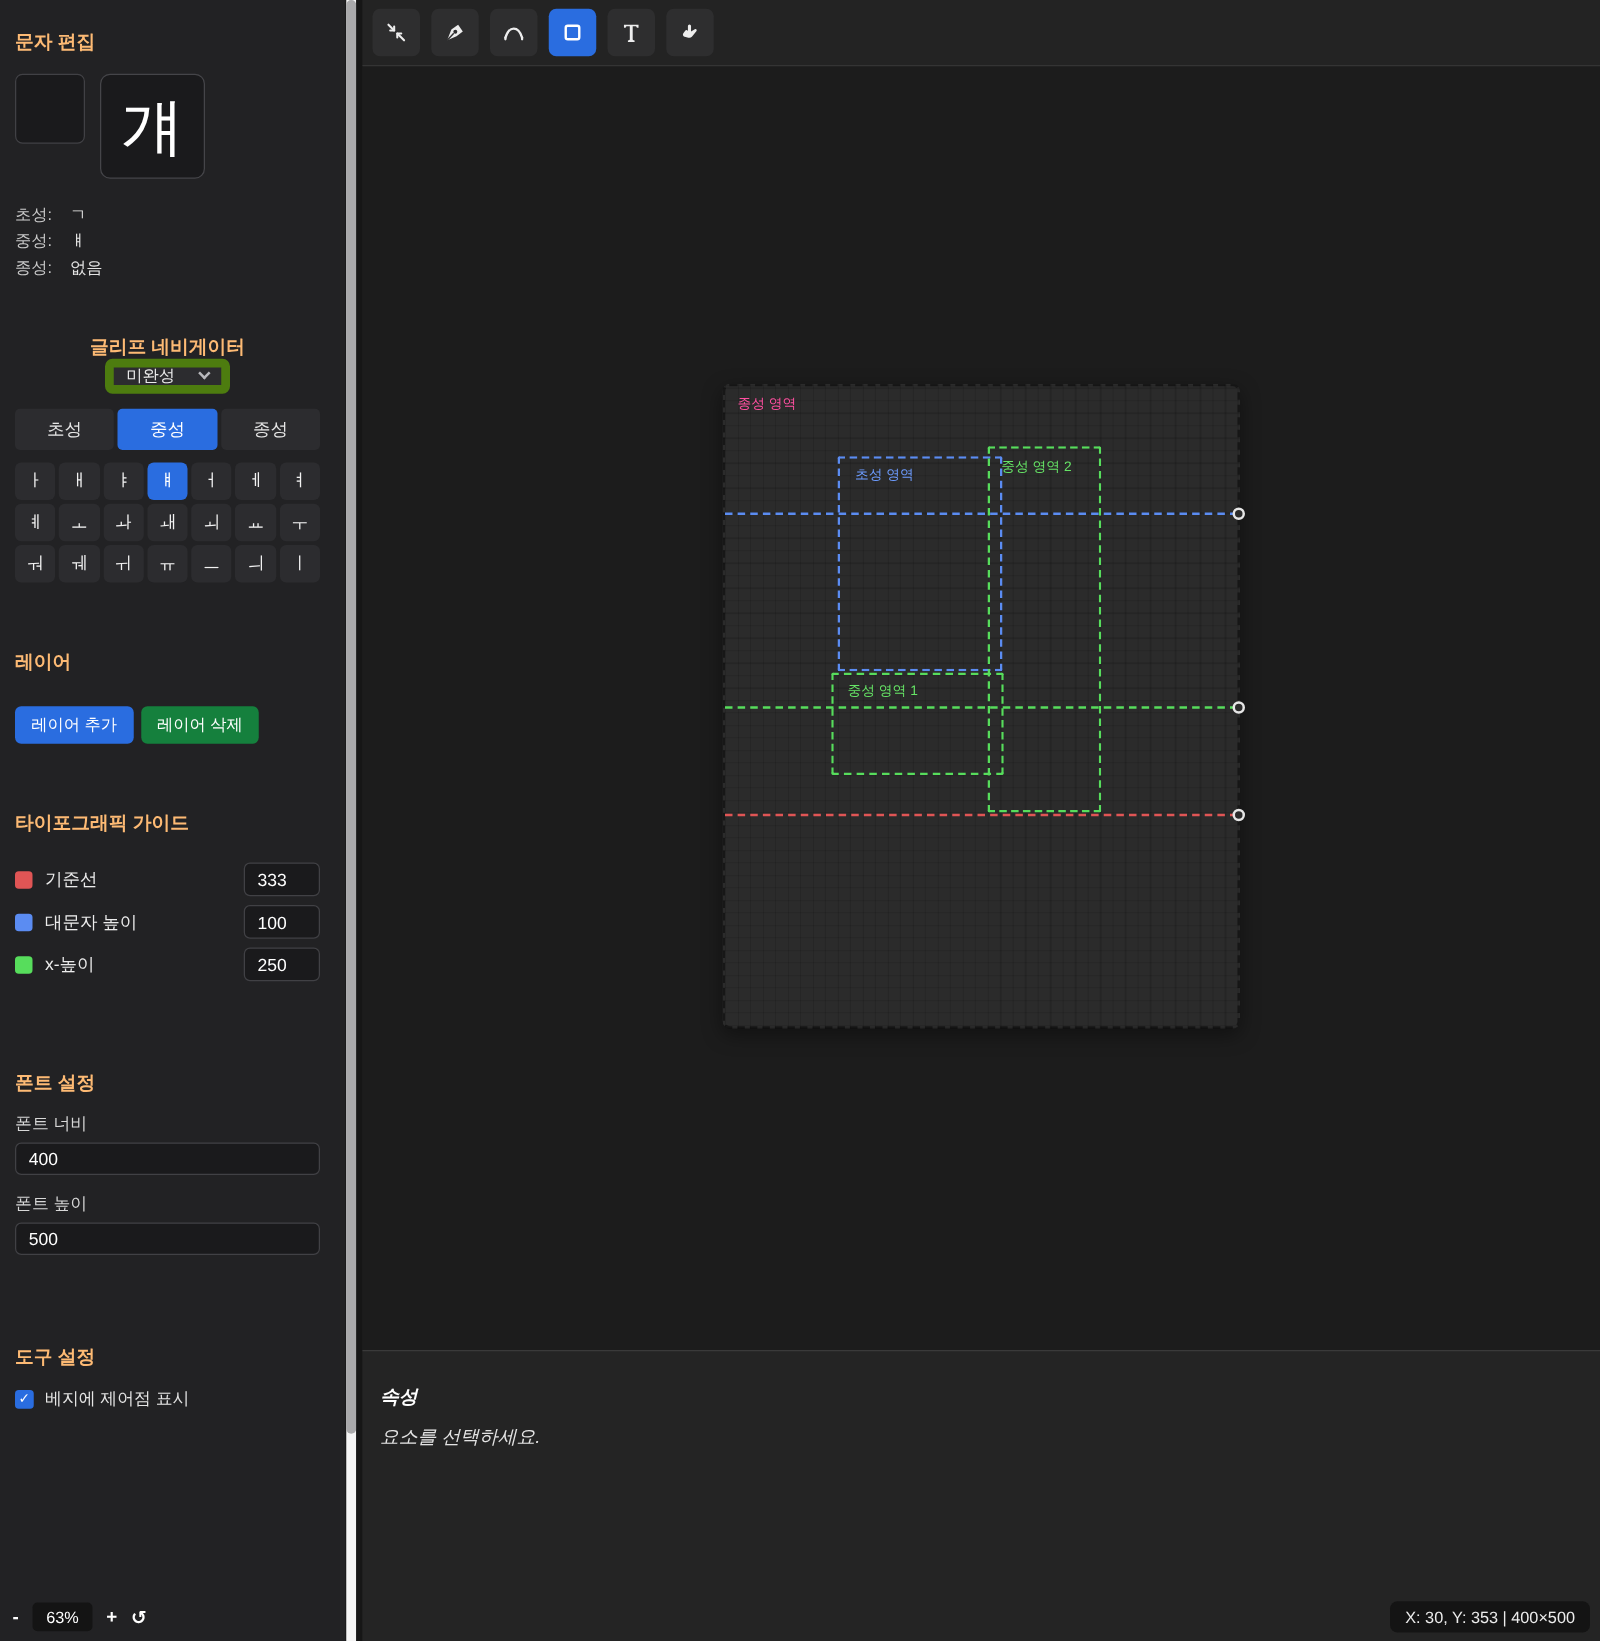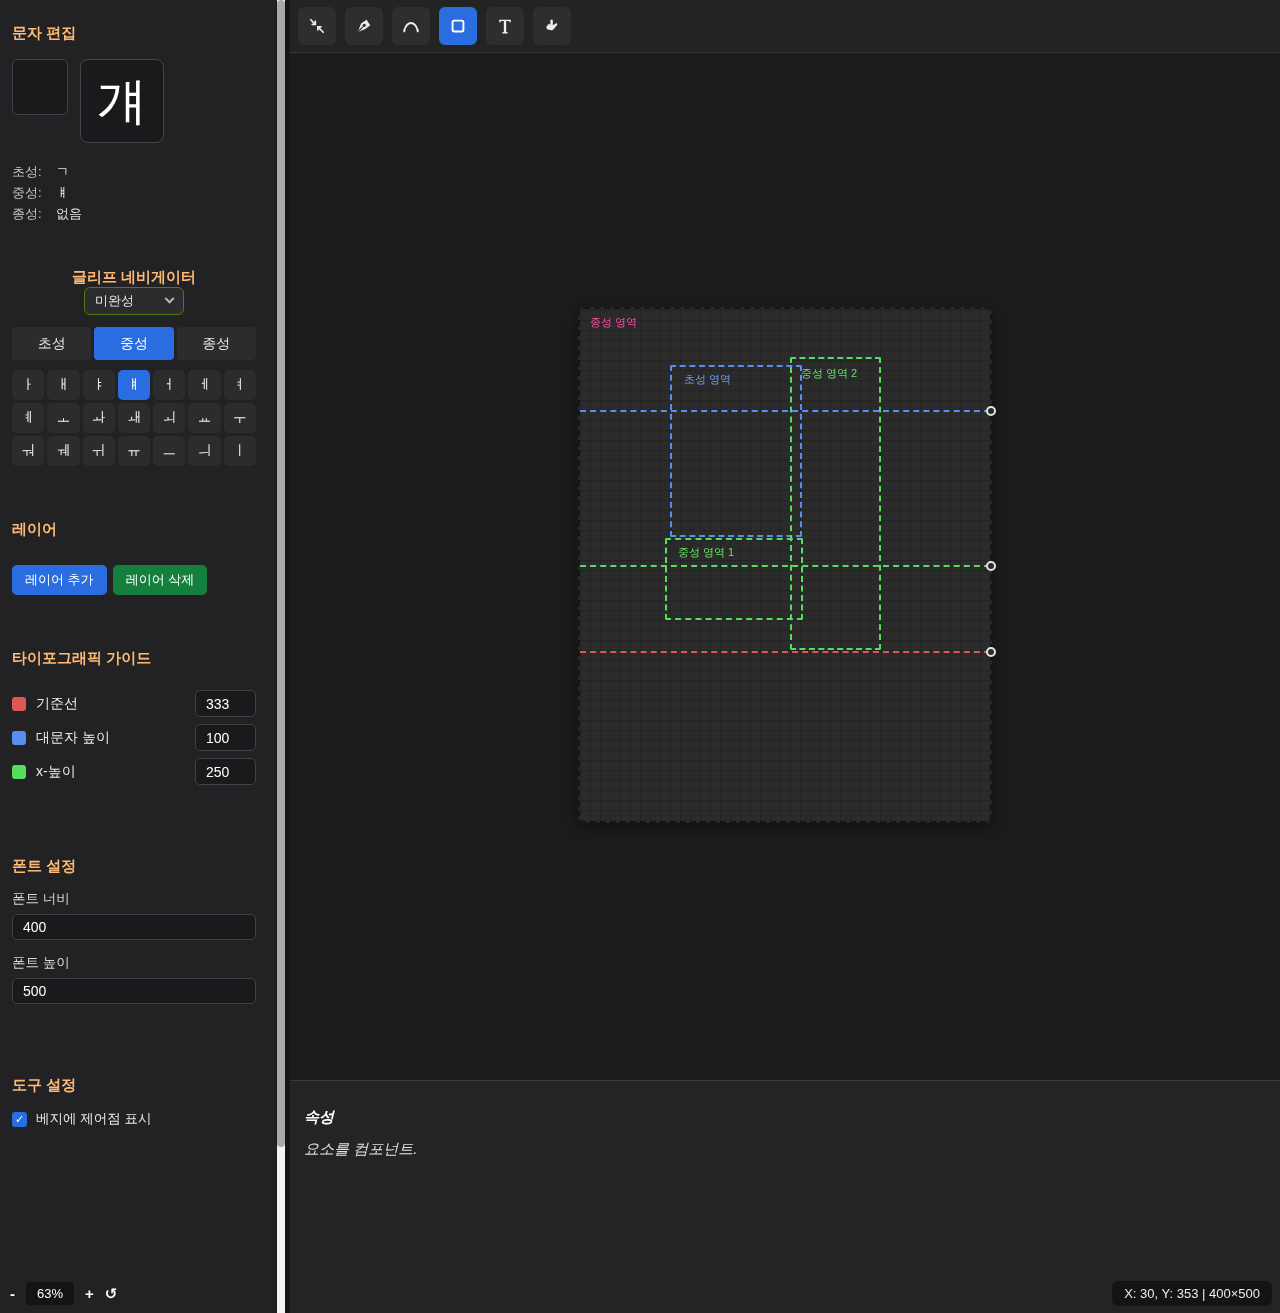--- a/index.html
+++ b/index.html
@@ -19,21 +19,21 @@
     border-radius:6px; color:#fff; font-size:24px; text-align:center; outline:none; }
   .glyph-preview { width:84px; height:84px; background:#1a1a1c; border:1px solid #454549;
     border-radius:8px; display:flex; align-items:center; justify-content:center;
     font-size:50px; color:#fff; }
   .jamo-info { margin-top:20px; }
   .info-row { display:flex; font-size:13px; color:#c9c9c9; height:21px; align-items:flex-start; }
   .info-lbl { width:44px; }
   .info-val { color:#e3e3e3; }
 
   .sec-head { display:flex; align-items:center; justify-content:space-between;flex-direction:column; }
-  .dropdown { height:28px; background:#2c2c2f; border:1px solid #4d7c0f; border-radius:6px;
+  .dropdown { height:28px; background:#2c2c2f; border:7px solid #4d7c0f; border-radius:6px;
     display:flex; align-items:center; justify-content:space-between; padding:0 10px;
     font-size:13px; color:#ececec; cursor:pointer; }
   .dropdown .chev { width:7px; height:7px; border-right:2px solid #b9b9bd;
     border-bottom:2px solid #b9b9bd; transform:rotate(45deg) translate(-2px,-2px); }
   .dd-navigator { width:100px; }
   .dd-library  { width:122px; }
 
   .glyph-nav { margin-top:42px; }
   .tabs { margin-top:12px; display:grid; grid-template-columns:repeat(3,1fr); gap:3px; }
   .tab { height:33px; background:#2c2c2f; border:none; border-radius:4px; color:#e6e6e6;
@@ -319,21 +319,21 @@
           <div class="region-label">중성 영역 2</div>
         </div>
         <div class="region-rect rect-jung1">
           <div class="region-label">중성 영역 1</div>
         </div>
       </div>
     </div>
 
     <div class="props">
       <h3 class="props-title">속성</h3>
-      <p class="props-text">요소를 컴포넌트.</p>
+      <p class="props-text">요소를 선택하세요.</p>
     </div>
 
     <div class="status-badge">X: 30, Y: 353 | 400×500</div>
   </main>
 
   <div class="zoom-ctl">
     <button class="zoom-btn">-</button>
     <span class="zoom-val">63%</span>
     <button class="zoom-btn">+</button>
     <button class="zoom-btn">↺</button>

